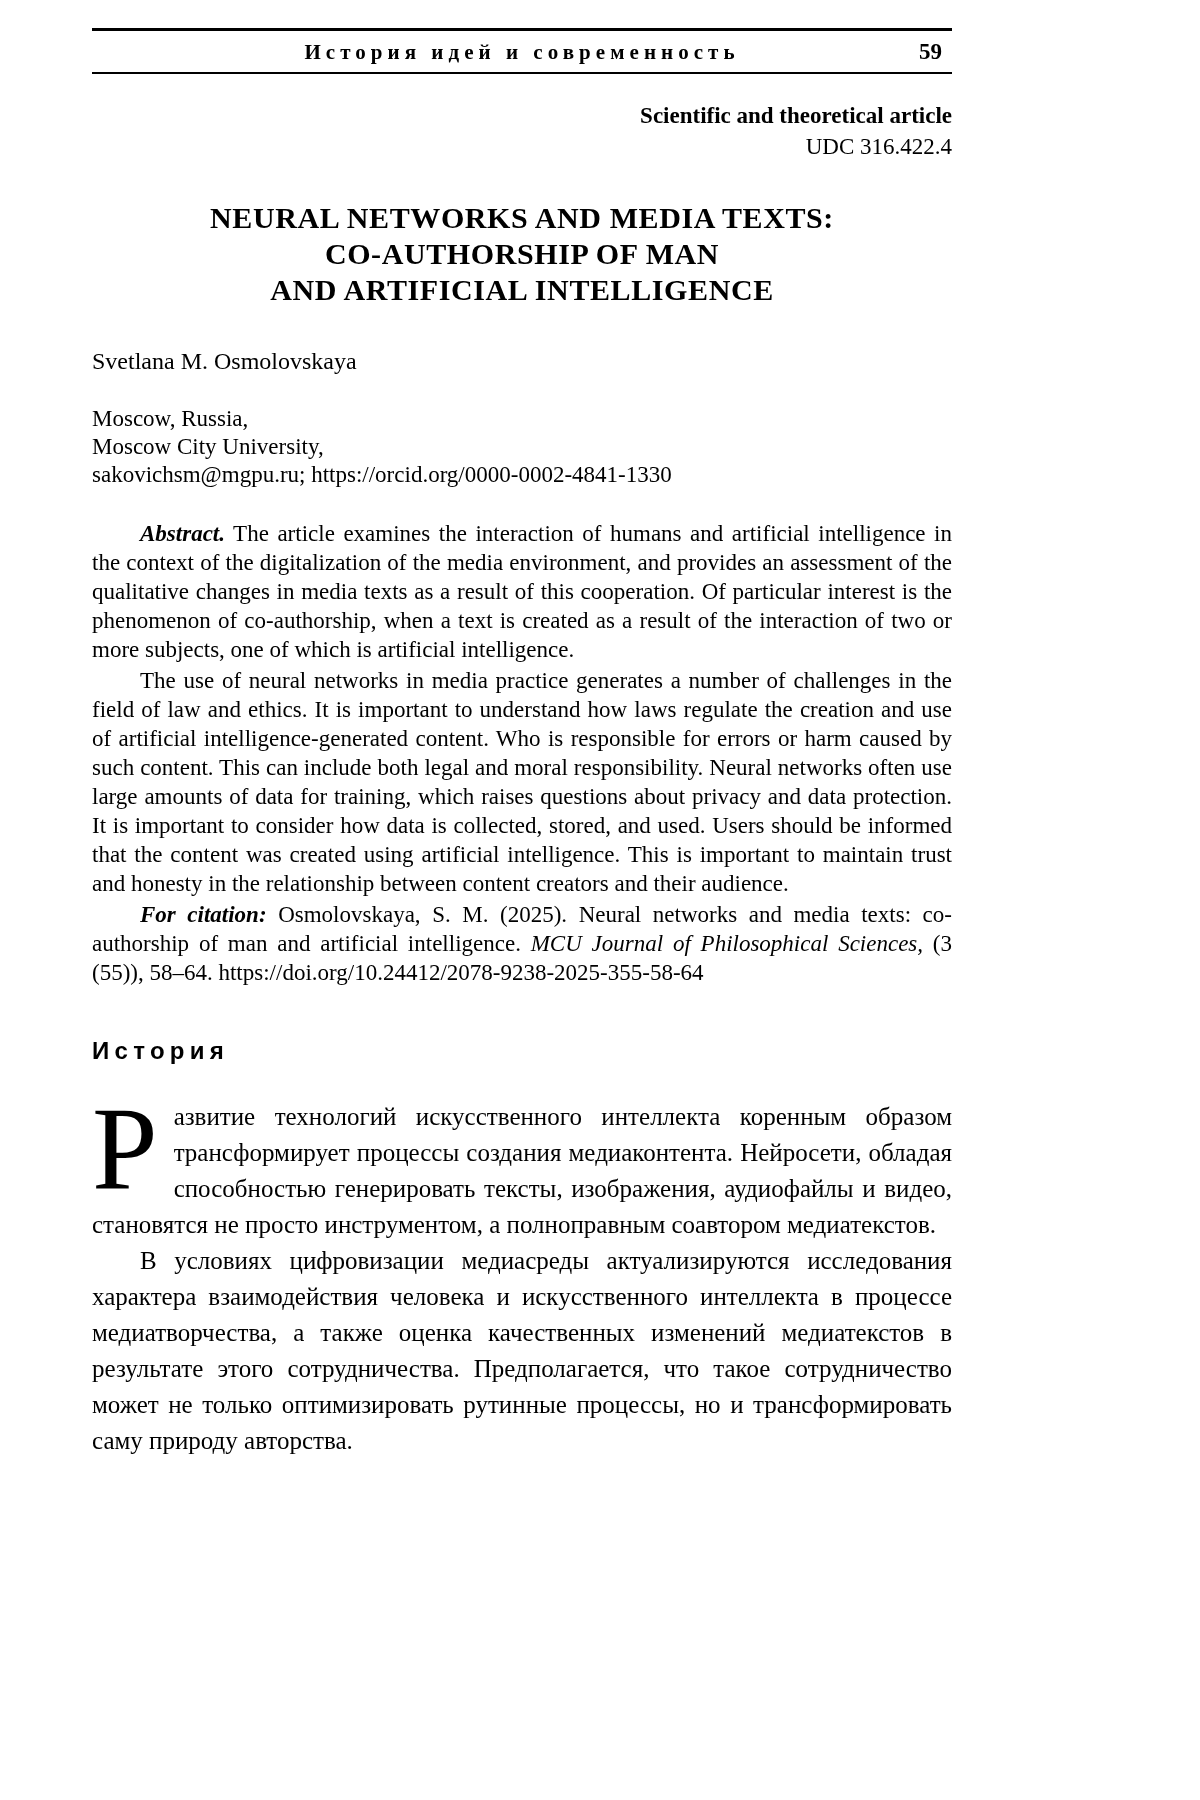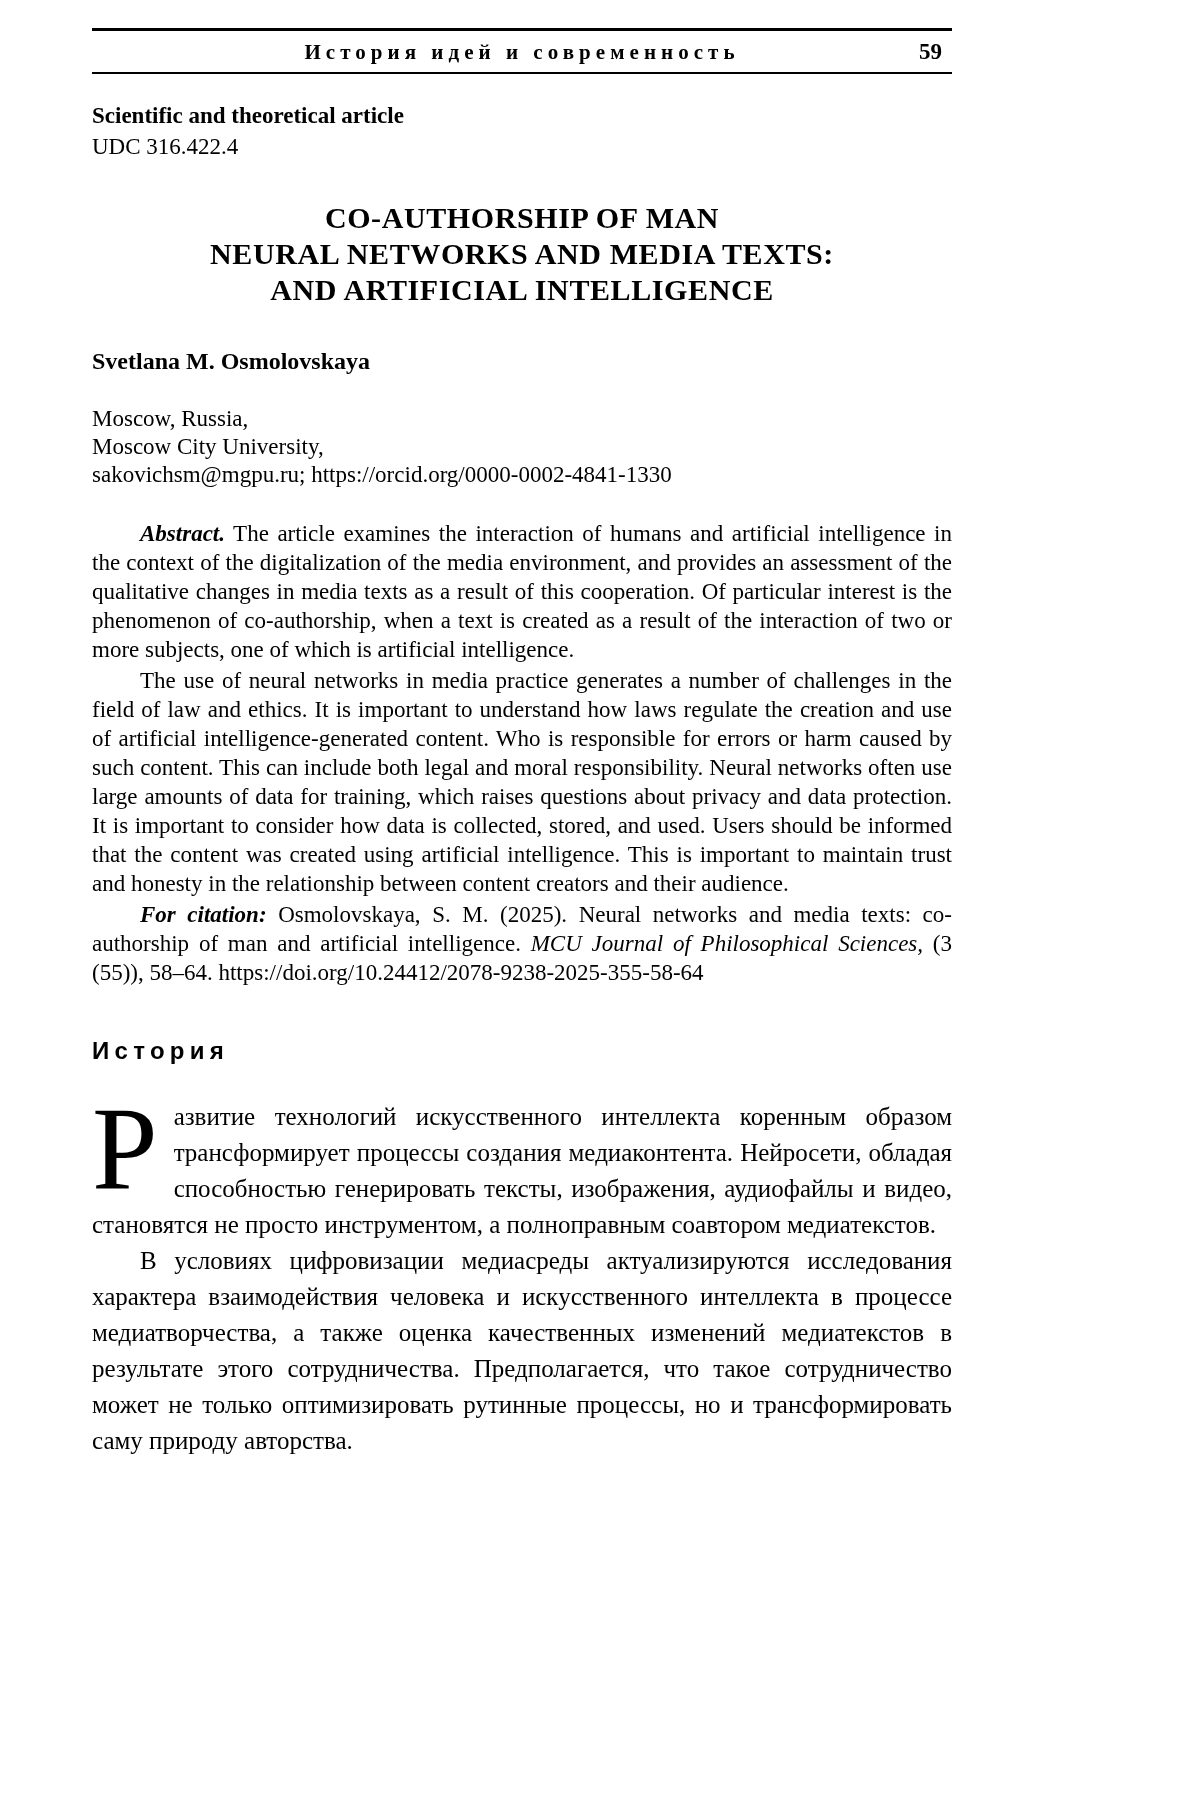--- a/index.html
+++ b/index.html
@@ -33,35 +33,35 @@
   }
   .head-page {
     position: absolute;
     right: 10px;
     top: 8px;
     font-weight: bold;
     font-size: 23px;
     letter-spacing: 0;
   }
   
-  .meta { margin-top: 26px; font-size: 23px; line-height: 31px; }
+  .meta { margin-top: 26px; font-size: 23px; line-height: 31px; text-align: right; }
   .meta .article-type { font-weight: bold; }
   
   .article-title {
     margin-top: 38px;
     text-align: center;
     font-weight: bold;
     font-size: 30px;
     line-height: 36px;
     letter-spacing: 0.02em;
   }
   
   .author {
     margin-top: 40px;
-    font-weight: bold;
+    font-weight: normal;
     font-size: 24px;
   }
   .affiliation {
     margin-top: 30px;
     font-size: 23px;
     line-height: 28px;
   }
   
   .para {
     font-size: 23px;
@@ -112,22 +112,22 @@
     </div>
     <hr class="rule-thin">
   </header>
 
   <section class="meta">
     <div class="article-type">Scientific and theoretical article</div>
     <div>UDC 316.422.4</div>
   </section>
 
   <h1 class="article-title">
+    <div>NEURAL NETWORKS AND MEDIA TEXTS:</div>
     <div>CO-AUTHORSHIP OF MAN</div>
-    <div>NEURAL NETWORKS AND MEDIA TEXTS:</div>
     <div>AND ARTIFICIAL INTELLIGENCE</div>
   </h1>
 
   <div class="author">Svetlana M. Osmolovskaya</div>
 
   <div class="affiliation">
     <div>Moscow, Russia,</div>
     <div>Moscow City University,</div>
     <div>sakovichsm@mgpu.ru; https://orcid.org/0000-0002-4841-1330</div>
   </div>

